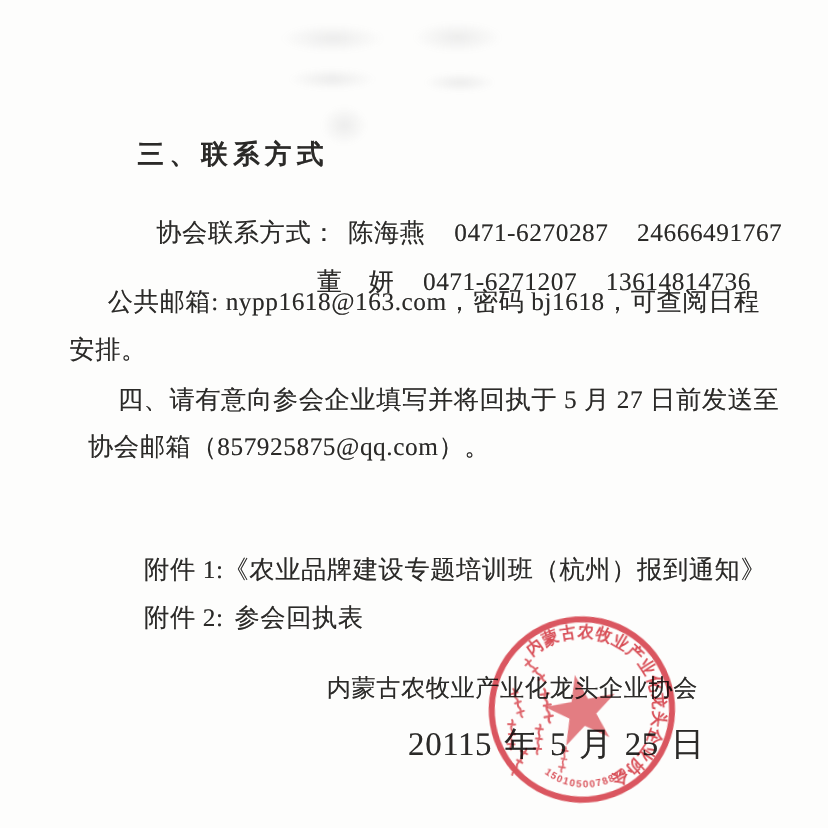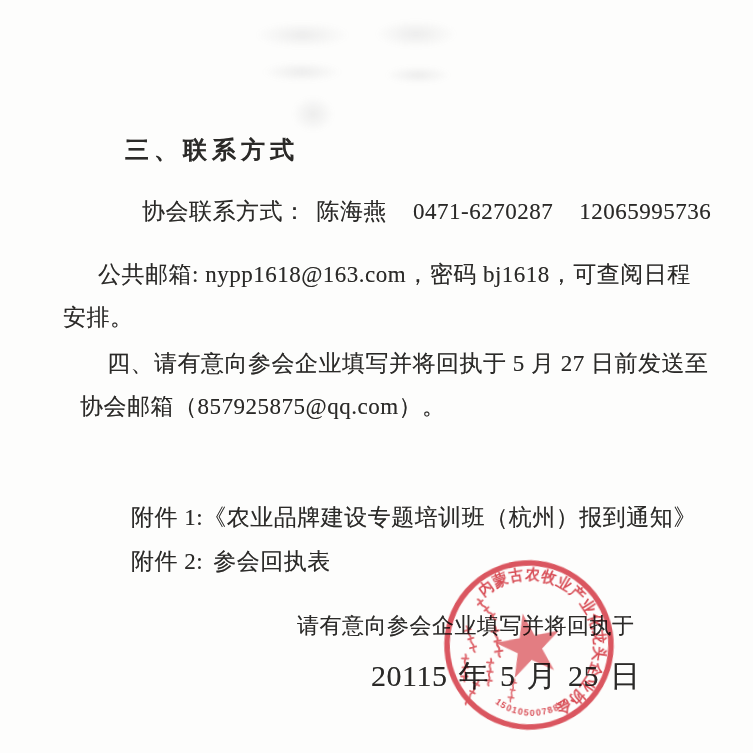--- a/index.html
+++ b/index.html
@@ -48,44 +48,47 @@
 <body>
 
 <div class="page">
 
   <div class="smudge" style="left:255px;top:22px;width:95px;height:26px;"></div>
   <div class="smudge" style="left:375px;top:20px;width:82px;height:28px;"></div>
   <div class="smudge" style="left:262px;top:62px;width:80px;height:20px;"></div>
   <div class="smudge" style="left:385px;top:66px;width:66px;height:18px;"></div>
   <div class="smudge" style="left:292px;top:96px;width:42px;height:36px;"></div>
 
-  <div class="line heading" style="left:125px;top:134px;">三、联系方式</div>
+  <div class="line heading" style="left:125px;top:124px;">三、联系方式</div>
 
   <div class="line" style="left:117px;top:170px;">
-    <span>协会联系方式：</span><span class="gap-sm">陈海燕</span><span class="gap-md">0471-6270287</span><span class="gap-md">12065995736</span>
+    <span>协会联系方式：</span><span class="gap-sm">陈海燕</span><span class="gap-md">0471-6270287</span><span class="gap-md">24666491767</span>
   </div>
 
+  <div class="line" style="left:263px;top:215px;">
+    <span>董　妍</span><span class="gap-md">0471-6271207</span><span class="gap-md">13614814736</span>
+  </div>
 
   <div class="line" style="left:98px;top:259px;">公共邮箱: nypp1618@163.com，密码 bj1618，可查阅日程</div>
 
   <div class="line" style="left:63px;top:302px;">安排。</div>
 
   <div class="line" style="left:107px;top:348px;">四、请有意向参会企业填写并将回执于 5 月 27 日前发送至</div>
 
   <div class="line" style="left:80px;top:391px;">协会邮箱（857925875@qq.com）。</div>
 
   <div class="line" style="left:106px;top:476px;">
     <span>附件 1:</span><span>《农业品牌建设专题培训班（杭州）报到通知》</span>
   </div>
 
   <div class="line" style="left:106px;top:520px;">
     <span>附件 2:</span><span class="gap-sm">参会回执表</span>
   </div>
 
-  <div class="line sig-org" style="left:297px;top:611px;">请有意向参会企业填写并将回执于</div>
+  <div class="line sig-org" style="left:297px;top:611px;">内蒙古农牧业产业化龙头企业协会</div>
 
   <div class="line sig-date" style="left:371px;top:656px;">20115 年 5 月 25 日</div>
 
   <div class="stamp">
     <svg viewBox="0 0 190 190" xmlns="http://www.w3.org/2000/svg">
       <defs>
         <path id="arcCN" d="M53,44 A66,66 0 1 1 118,157" fill="none"></path>
         <path id="arcNum" d="M50,143 A60,60 0 0 0 146,141" fill="none"></path>
         <g id="mg">
           <path d="M0,0 c2.5,3 -2.5,6 0,9 c2.5,3 -2.5,6 0,9 c2.5,3 -2.5,6 0,9 M-3.5,4 h6.5 M-2.5,13 h5.5 M-3.5,22 h6.5" stroke="#da4850" stroke-width="1.8" fill="none" stroke-linecap="round"></path>

